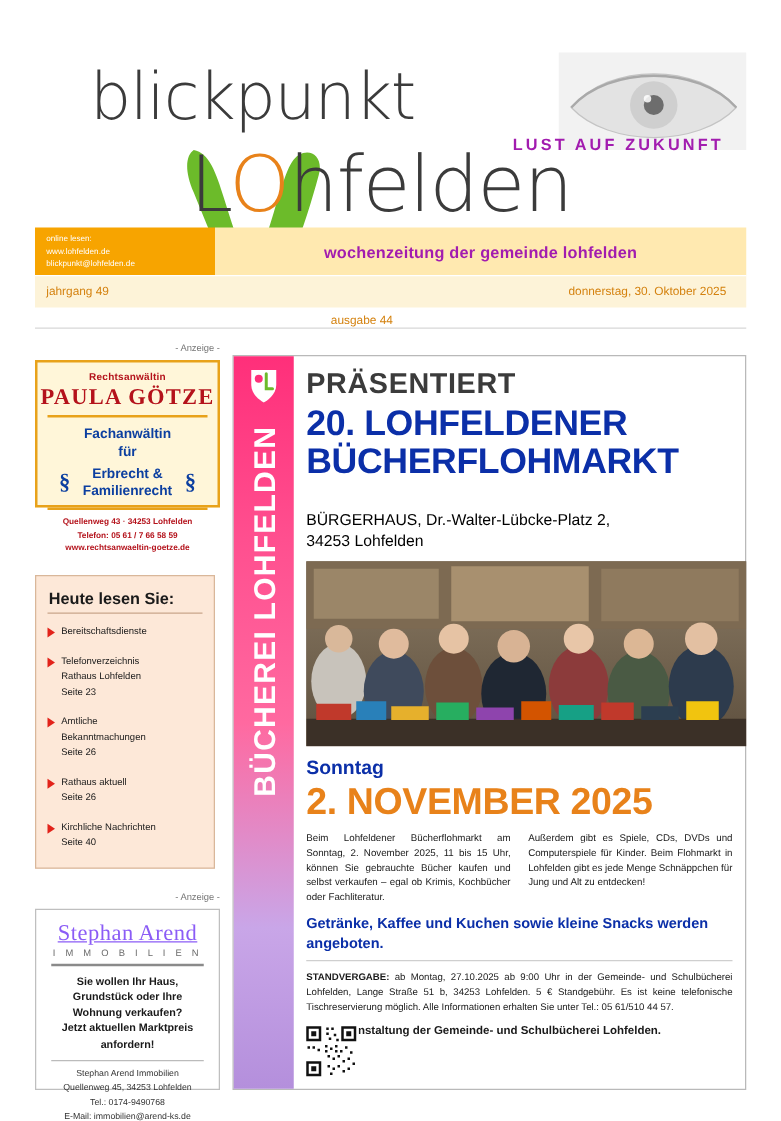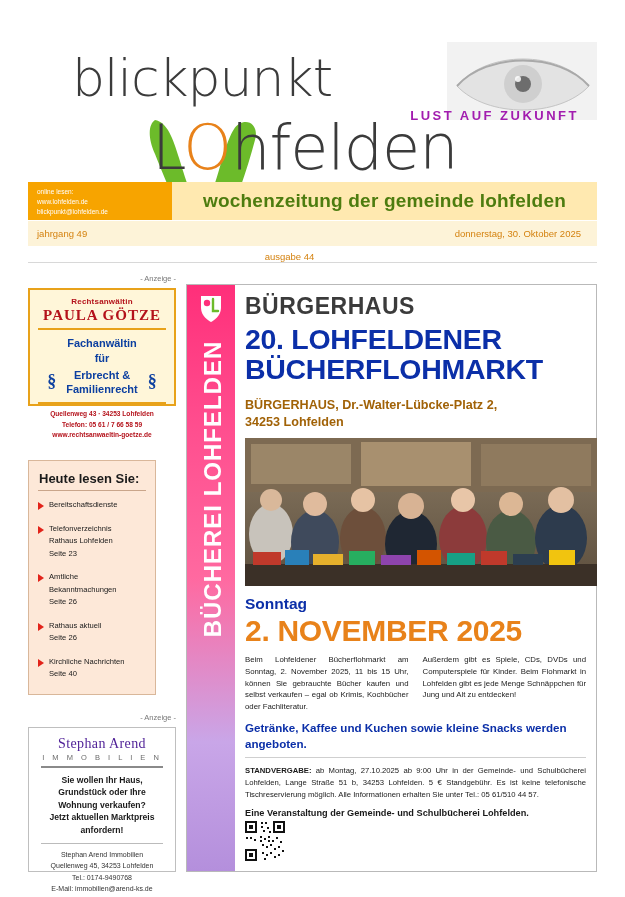--- a/index.html
+++ b/index.html
@@ -57,21 +57,21 @@
     display:flex;
   }
   .bar-left {
     width:144px; background:#f7a400;
     color:#ffffff; font-size:6.5px; line-height:1.5;
     padding:5px 0 0 9px;
   }
   .bar-right {
     flex:1; background:#ffe9b0;
     display:flex; align-items:center; justify-content:center;
-    color:#4d7c0f; font-size:19px; font-weight:600;
+    color:#a21caf; font-size:13px; font-weight:600;
     letter-spacing:0.2px;
   }
   .bar-row2 {
     position:absolute; left:0; top:206px; width:569px; height:26px;
     display:flex; background:#fdf3d8;
     border-top:1px solid #ffffff;
   }
   .bar-row2 .cell {
     font-size:9.5px; color:#d4820f; display:flex; align-items:center;
   }
@@ -88,36 +88,36 @@
   }
   .ad-goetze {
     position:absolute; left:28px; top:288px; width:148px; height:118px;
     background:#fff6d9; border:2px solid #e8a21a;
   }
   .g-name {
     text-align:center; font-size:8px; color:#b4121b; font-weight:700;
     margin-top:7px; letter-spacing:.2px;
   }
   .g-person {
-    text-align:center; font-size:15px; color:#b4121b; font-weight:700;
+    text-align:center; font-size:18px; color:#b4121b; font-weight:700;
     font-family:"Liberation Serif", serif; letter-spacing:1px; margin-top:1px;
   }
   .g-hr { height:2px; background:#e8a21a; margin:4px 8px 6px; }
   .g-spec { text-align:center; font-size:11px; color:#0c3fa0; font-weight:700; line-height:1.35; }
   .g-erb {
     display:flex; align-items:center; justify-content:center; gap:10px;
     margin-top:2px;
   }
   .g-par { font-family:"Liberation Serif", serif; font-size:18px; color:#0c3fa0; font-weight:700; }
   .g-erb-txt { font-size:11px; color:#0c3fa0; font-weight:700; line-height:1.3; text-align:center; }
   .g-hr2 { height:2px; background:#e8a21a; margin:6px 8px 5px; }
   .g-contact { text-align:center; font-size:6.6px; color:#b4121b; font-weight:700; line-height:1.55; }
 
   .box-heute {
-    position:absolute; left:28px; top:460px; width:128px; height:235px;
+    position:absolute; left:28px; top:460px; width:144px; height:235px;
     background:#fde8d8; border:1px solid #d9b79a;
   }
   .heute-title {
     font-size:13px; font-weight:700; color:#1a1a1a; padding:10px 0 4px 10px;
   }
   .heute-rule { height:1px; background:#c9a58a; margin:0 9px 8px; }
   .heute-item {
     display:flex; gap:5px; padding:0 8px 0 9px; margin-bottom:11px;
   }
   .tri {
@@ -127,21 +127,21 @@
     border-bottom:4px solid transparent;
   }
   .heute-txt { font-size:7.6px; line-height:1.65; color:#1a1a1a; }
 
   .ad-arend {
     position:absolute; left:28px; top:727px; width:148px; height:145px;
     background:#ffffff; border:1px solid #bfbfbf;
   }
   .ar-logo {
     text-align:center; font-family:"Liberation Serif", serif;
-    font-size:14px; color:#4c1d95; margin-top:8px; letter-spacing:.4px;
+    font-size:18px; color:#8b5cf6; margin-top:8px; letter-spacing:.4px;text-decoration:underline;
   }
   .ar-sub {
     text-align:center; font-size:7.5px; letter-spacing:3px; color:#6b6b6b; margin-top:1px;
   }
   .ar-rule { height:2px; background:#8a8a8a; margin:4px 12px 6px; }
   .ar-claim {
     text-align:center; font-size:8.6px; font-weight:700; color:#1a1a1a; line-height:1.45;
     padding:0 6px;
   }
   .ar-rule2 { height:1px; background:#bbb; margin:7px 12px 5px; }
@@ -167,21 +167,21 @@
   }
   .ad-body { position:absolute; left:48px; top:0; right:0; bottom:0; padding:8px 10px 0 10px; }
   .praesent {
     font-size:23px; font-weight:700; color:#3b3b3b; letter-spacing:.5px;
   }
   .h-main {
     font-size:28.5px; font-weight:800; color:#0b2fa8; line-height:1.07;
     margin-top:4px; letter-spacing:-.3px;
   }
   .h-venue {
-    font-size:12.6px; font-weight:700; color:#a16207; line-height:1.35; margin-top:12px;
+    font-size:12.6px; font-weight:400; color:#000000; line-height:1.35; margin-top:23px;
   }
   .photo {
     margin-top:7px; width:352px; height:148px; position:relative; overflow:hidden;
     background:#6b5a4a;
   }
   .sonntag { font-size:15.5px; font-weight:700; color:#0b2fa8; margin-top:9px; }
   .bigdate {
     font-size:30px; font-weight:800; color:#e8821a; line-height:1.05; margin-top:2px;
     letter-spacing:-.3px;
   }
@@ -331,21 +331,21 @@
         <svg width="28" height="30" viewBox="0 0 28 30">
           <path d="M4 2 L4 14 C4 22, 12 27, 14 28 C16 27, 24 22, 24 14 L24 2 Z" fill="#ffffff"></path>
           <circle cx="10" cy="9" r="3.2" fill="#ff2f7a"></circle>
           <path d="M16 5 L16 17 L21 17" stroke="#6cbb2a" stroke-width="2.4" fill="none" stroke-linecap="round"></path>
         </svg>
       </div>
       <div class="spine-text">BÜCHEREI LOHFELDEN</div>
     </div>
 
     <div class="ad-body">
-      <div class="praesent">BÜRGERHAUS</div>
+      <div class="praesent">PRÄSENTIERT</div>
       <div class="h-main">20. LOHFELDENER</div>
       <div class="h-main" style="margin-top:0">BÜCHERFLOHMARKT</div>
       <div class="h-venue" style="white-space:pre-line">BÜRGERHAUS, Dr.-Walter-Lübcke-Platz 2,
 34253 Lohfelden</div>
 
       <div class="photo">
         <svg width="352" height="148" viewBox="0 0 352 148">
           <defs>
             <linearGradient id="wall" x1="0" y1="0" x2="0" y2="1">
               <stop offset="0" stop-color="#8a7a63"></stop>

